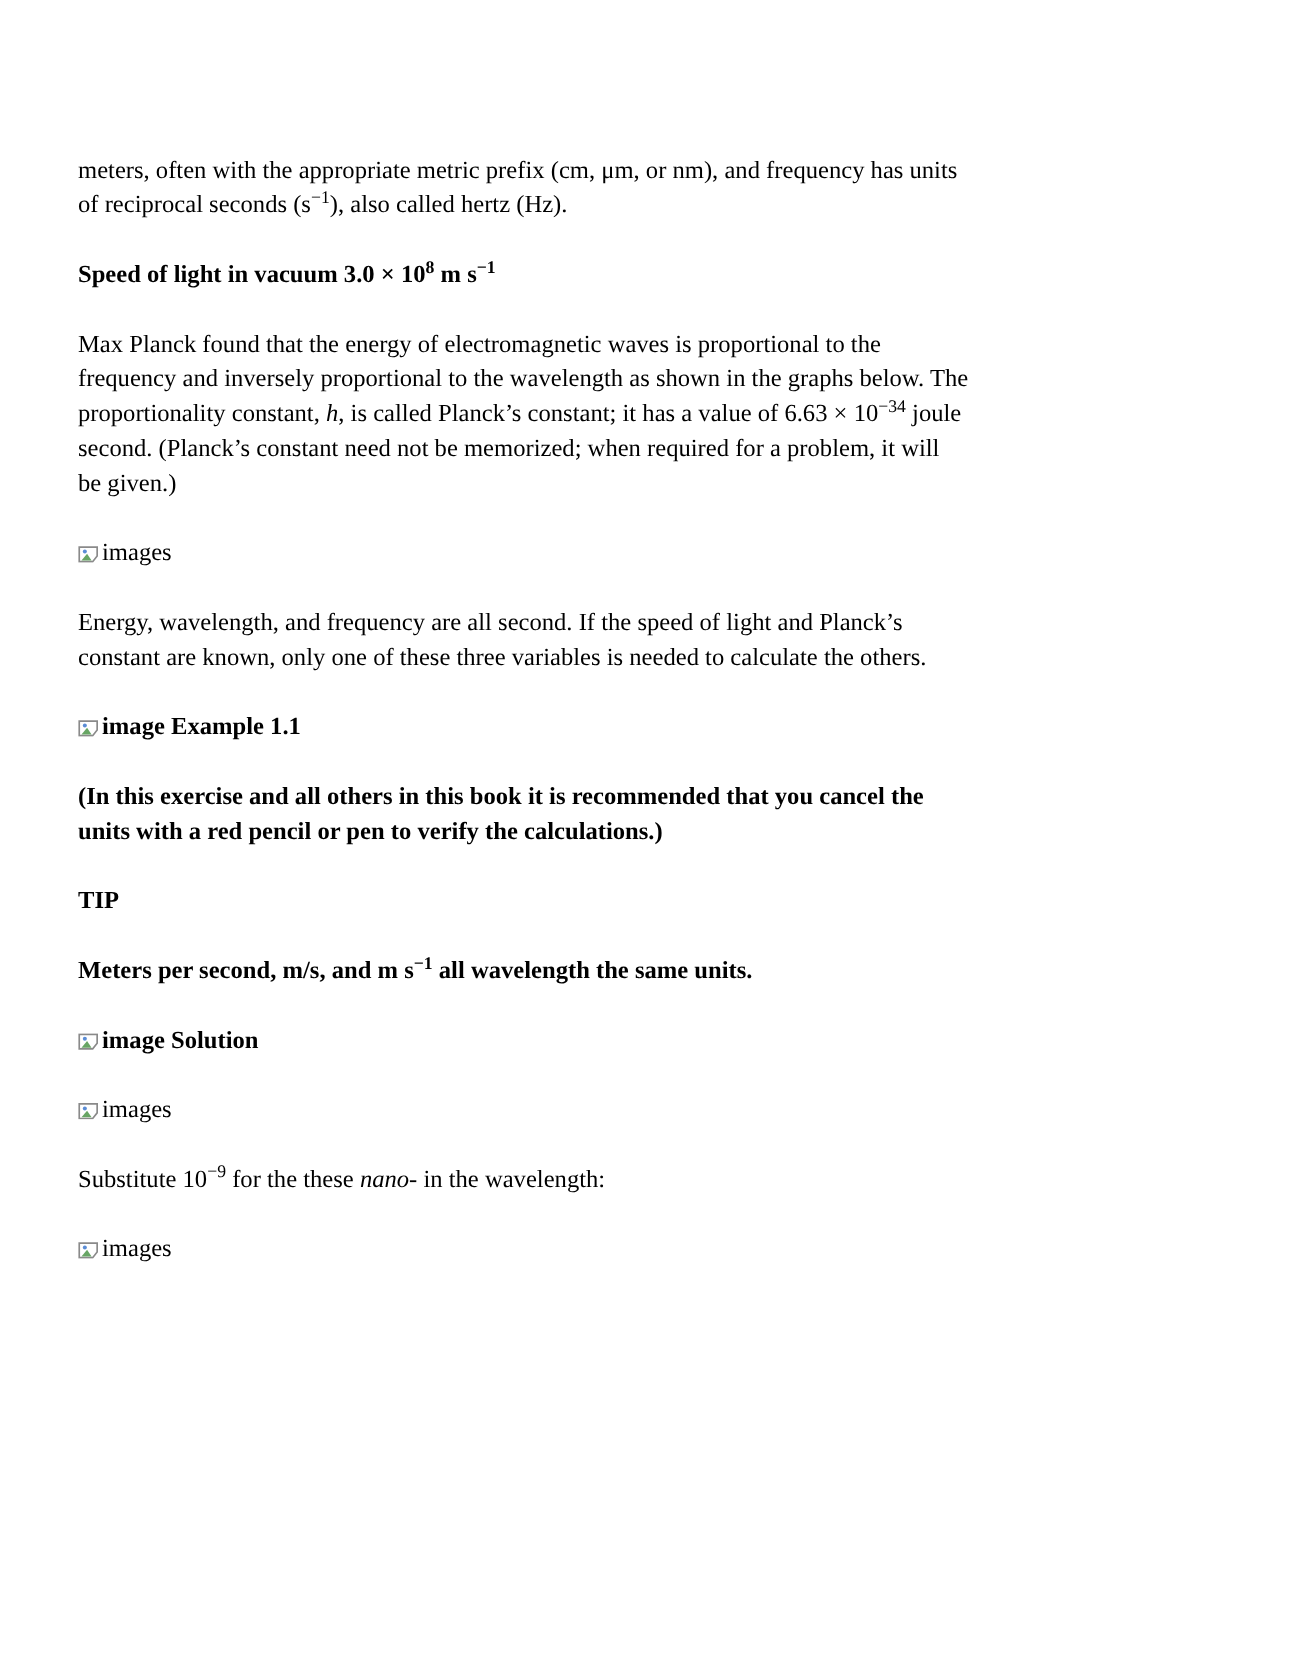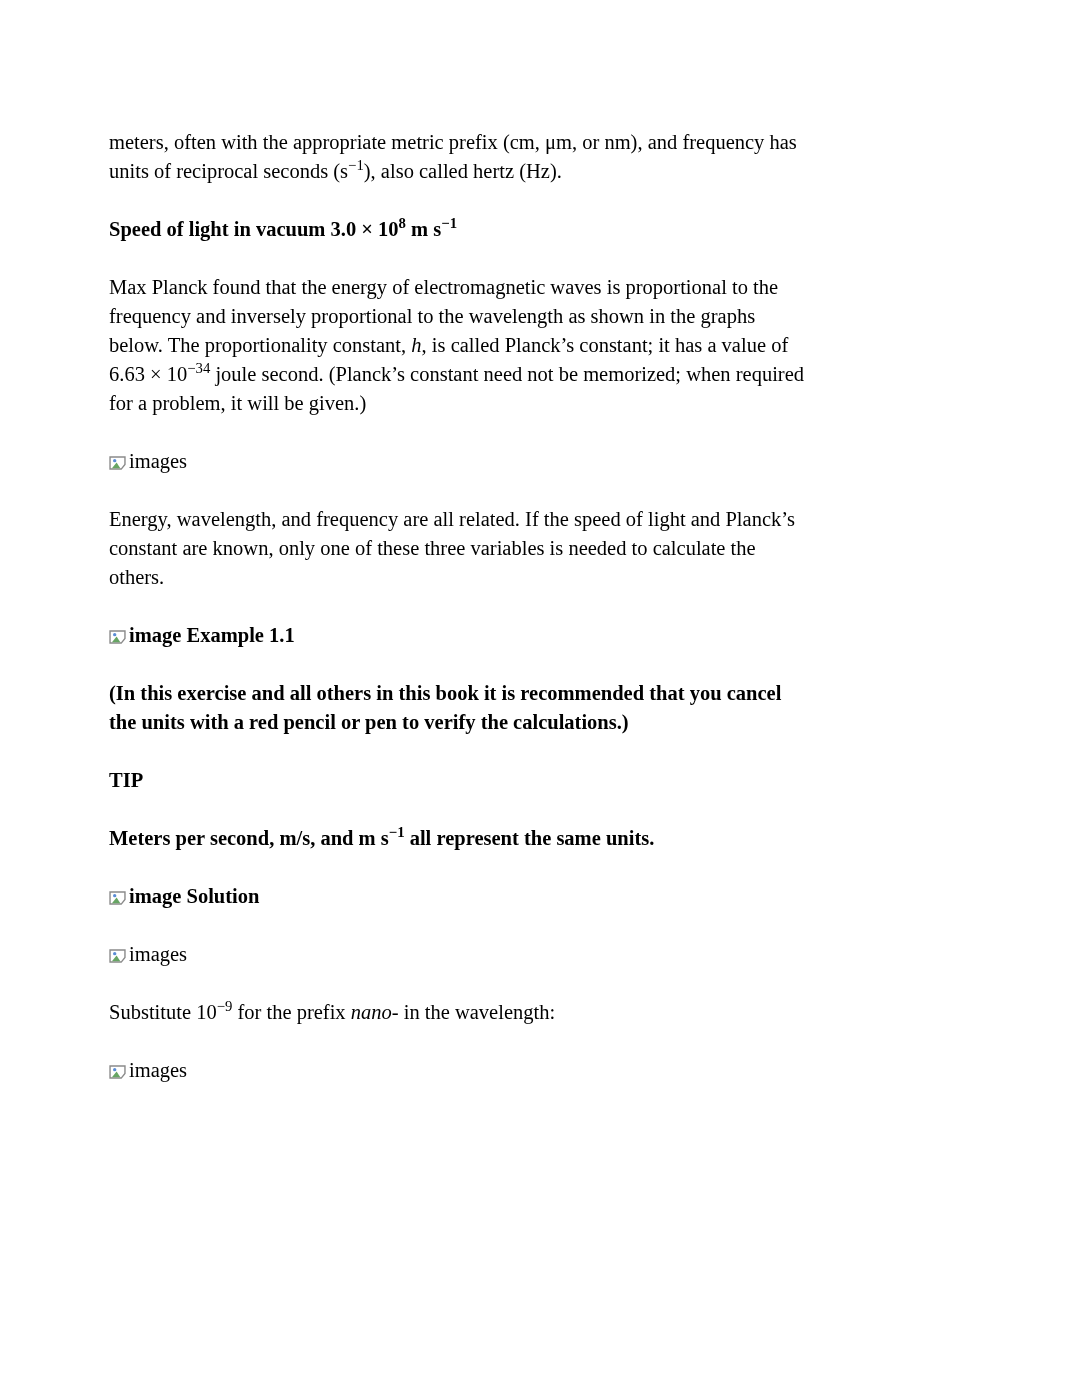--- a/index.html
+++ b/index.html
@@ -10,21 +10,21 @@
   body {
     width: 1080px;
     height: 1397px;
     position: relative;
     overflow: hidden;
   }
   .page {
     box-sizing: border-box;
     width: 944px;
     min-height: 1397px;
-    padding: 128px 137px 40px 109px;
+    padding: 128px 137px 40px 65px;
     color: #000000;
     font-family: "Liberation Serif", "DejaVu Serif", serif;
     font-size: 20.5px;
     line-height: 29px;
   }
   .page p {
     margin: 0 0 29px 0;
   }
   .bold { font-weight: bold; font-family: Liberation Serif, serif; }
   .it   { font-style: italic; }
@@ -51,49 +51,49 @@
   <p class="bold"><span>Speed of light in vacuum 3.0 × 10</span><sup>8</sup><span> m s</span><sup>−1</sup></p>
 
   <p><span>Max Planck found that the energy of electromagnetic waves is proportional to the frequency and inversely proportional to the wavelength as shown in the graphs below. The proportionality constant, </span><span class="it">h</span><span>, is called Planck’s constant; it has a value of 6.63 × 10</span><sup>−34</sup><span> joule second. (Planck’s constant need not be memorized; when required for a problem, it will be given.)</span></p>
 
   <p class="img-line indent"><svg class="img-icon" viewBox="0 0 18 15" width="17" height="14">
         <polygon points="1,1 17,1 17,9 13,14 1,14" fill="#ffffff" stroke="#8a8a8a" stroke-width="1.5"></polygon>
         <circle cx="6" cy="5" r="1.8" fill="#5b8dd6"></circle>
         <polygon points="3,13 8,7 12,13" fill="#67a564"></polygon>
       </svg><span>images</span></p>
 
-  <p><span>Energy, wavelength, and frequency are all related. If the speed of light and Planck’s constant are known, only one of these three variables is needed to calculate the others.</span></p>
+  <p><span>Energy, wavelength, and frequency are all second. If the speed of light and Planck’s constant are known, only one of these three variables is needed to calculate the others.</span></p>
 
   <p class="bold"><svg class="img-icon" viewBox="0 0 18 15" width="17" height="14">
         <polygon points="1,1 17,1 17,9 13,14 1,14" fill="#ffffff" stroke="#8a8a8a" stroke-width="1.5"></polygon>
         <circle cx="6" cy="5" r="1.8" fill="#5b8dd6"></circle>
         <polygon points="3,13 8,7 12,13" fill="#67a564"></polygon>
       </svg><span>image</span><span> Example 1.1</span></p>
 
   <p class="bold"><span>(In this exercise and all others in this book it is recommended that you cancel the units with a red pencil or pen to verify the calculations.)</span></p>
 
 
   <p class="bold sp"><span>TIP</span></p>
 
-  <p class="bold sp"><span>Meters per second, m/s, and m s</span><sup>−1</sup><span> all represent the same units.</span></p>
+  <p class="bold sp"><span>Meters per second, m/s, and m s</span><sup>−1</sup><span> all wavelength the same units.</span></p>
 
   <p class="bold"><svg class="img-icon" viewBox="0 0 18 15" width="17" height="14">
         <polygon points="1,1 17,1 17,9 13,14 1,14" fill="#ffffff" stroke="#8a8a8a" stroke-width="1.5"></polygon>
         <circle cx="6" cy="5" r="1.8" fill="#5b8dd6"></circle>
         <polygon points="3,13 8,7 12,13" fill="#67a564"></polygon>
       </svg><span>image</span><span> Solution</span></p>
 
 
   <p class="img-line"><svg class="img-icon" viewBox="0 0 18 15" width="17" height="14">
         <polygon points="1,1 17,1 17,9 13,14 1,14" fill="#ffffff" stroke="#8a8a8a" stroke-width="1.5"></polygon>
         <circle cx="6" cy="5" r="1.8" fill="#5b8dd6"></circle>
         <polygon points="3,13 8,7 12,13" fill="#67a564"></polygon>
       </svg><span>images</span></p>
 
-  <p><span>Substitute 10</span><sup>−9</sup><span> for the prefix </span><span class="it">nano-</span><span> in the wavelength:</span></p>
+  <p><span>Substitute 10</span><sup>−9</sup><span> for the these </span><span class="it">nano-</span><span> in the wavelength:</span></p>
 
   <p class="img-line"><svg class="img-icon" viewBox="0 0 18 15" width="17" height="14">
         <polygon points="1,1 17,1 17,9 13,14 1,14" fill="#ffffff" stroke="#8a8a8a" stroke-width="1.5"></polygon>
         <circle cx="6" cy="5" r="1.8" fill="#5b8dd6"></circle>
         <polygon points="3,13 8,7 12,13" fill="#67a564"></polygon>
       </svg><span>images</span></p>
 
 </div>
 
 </body></html>

